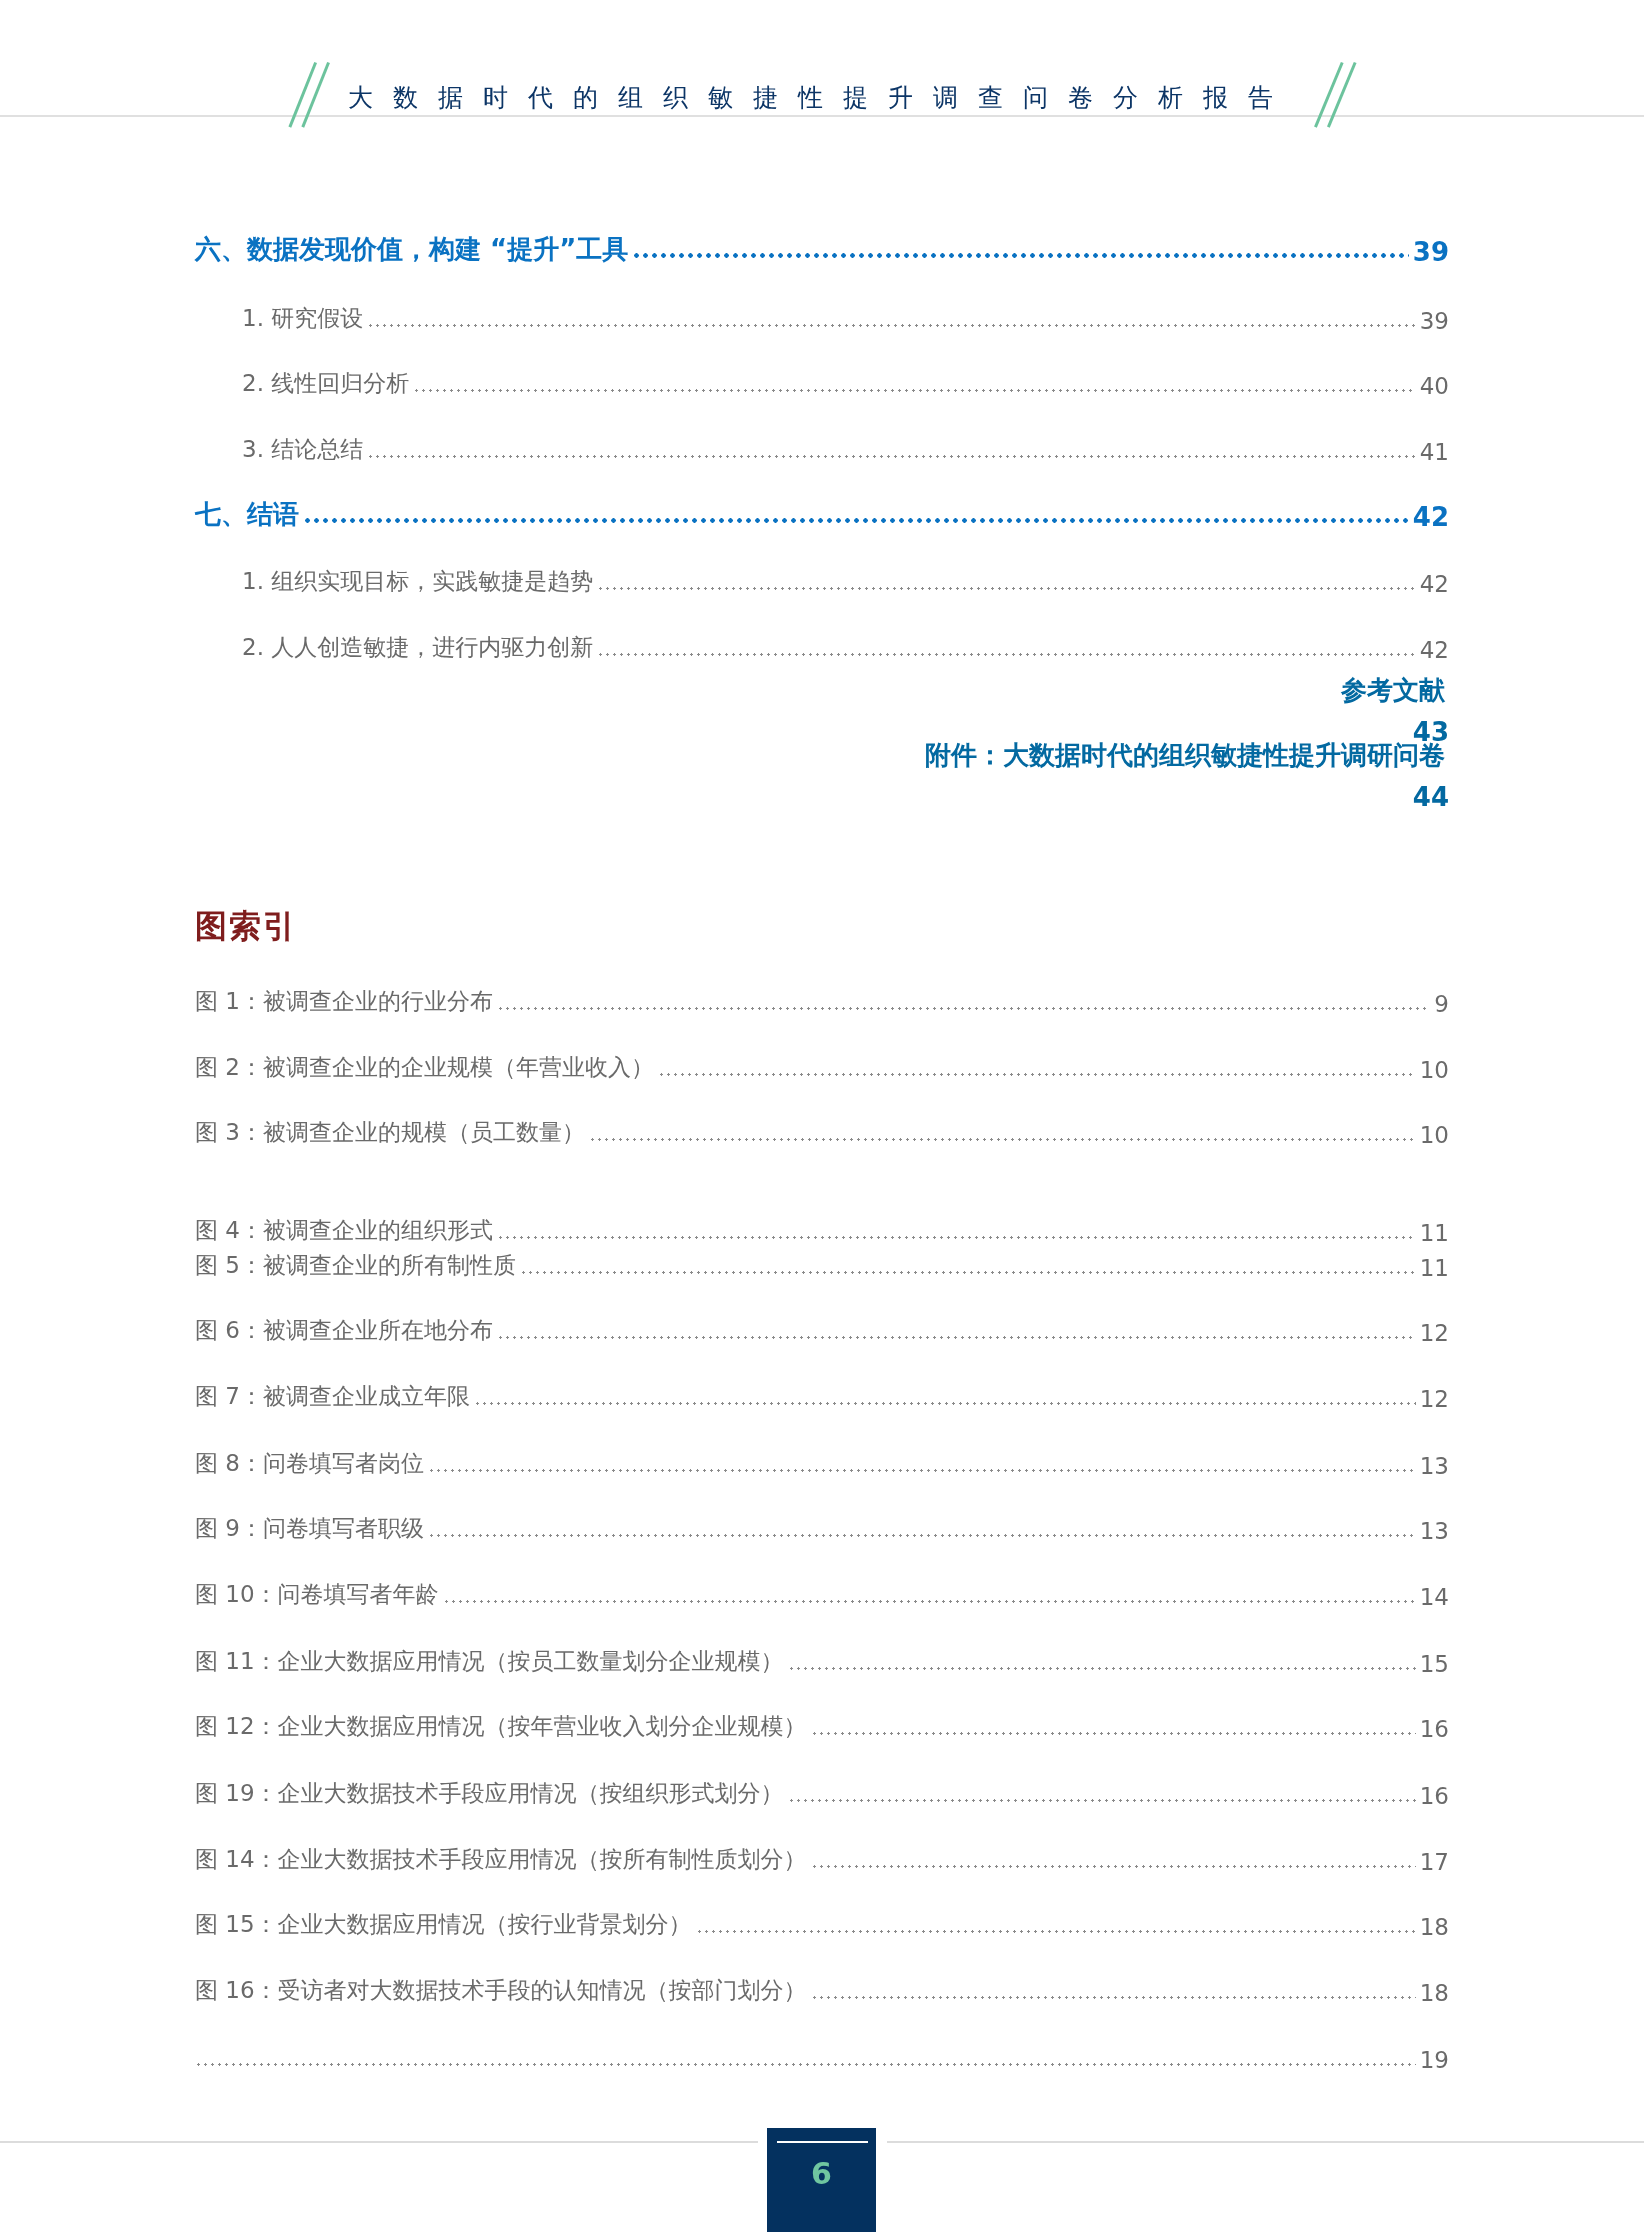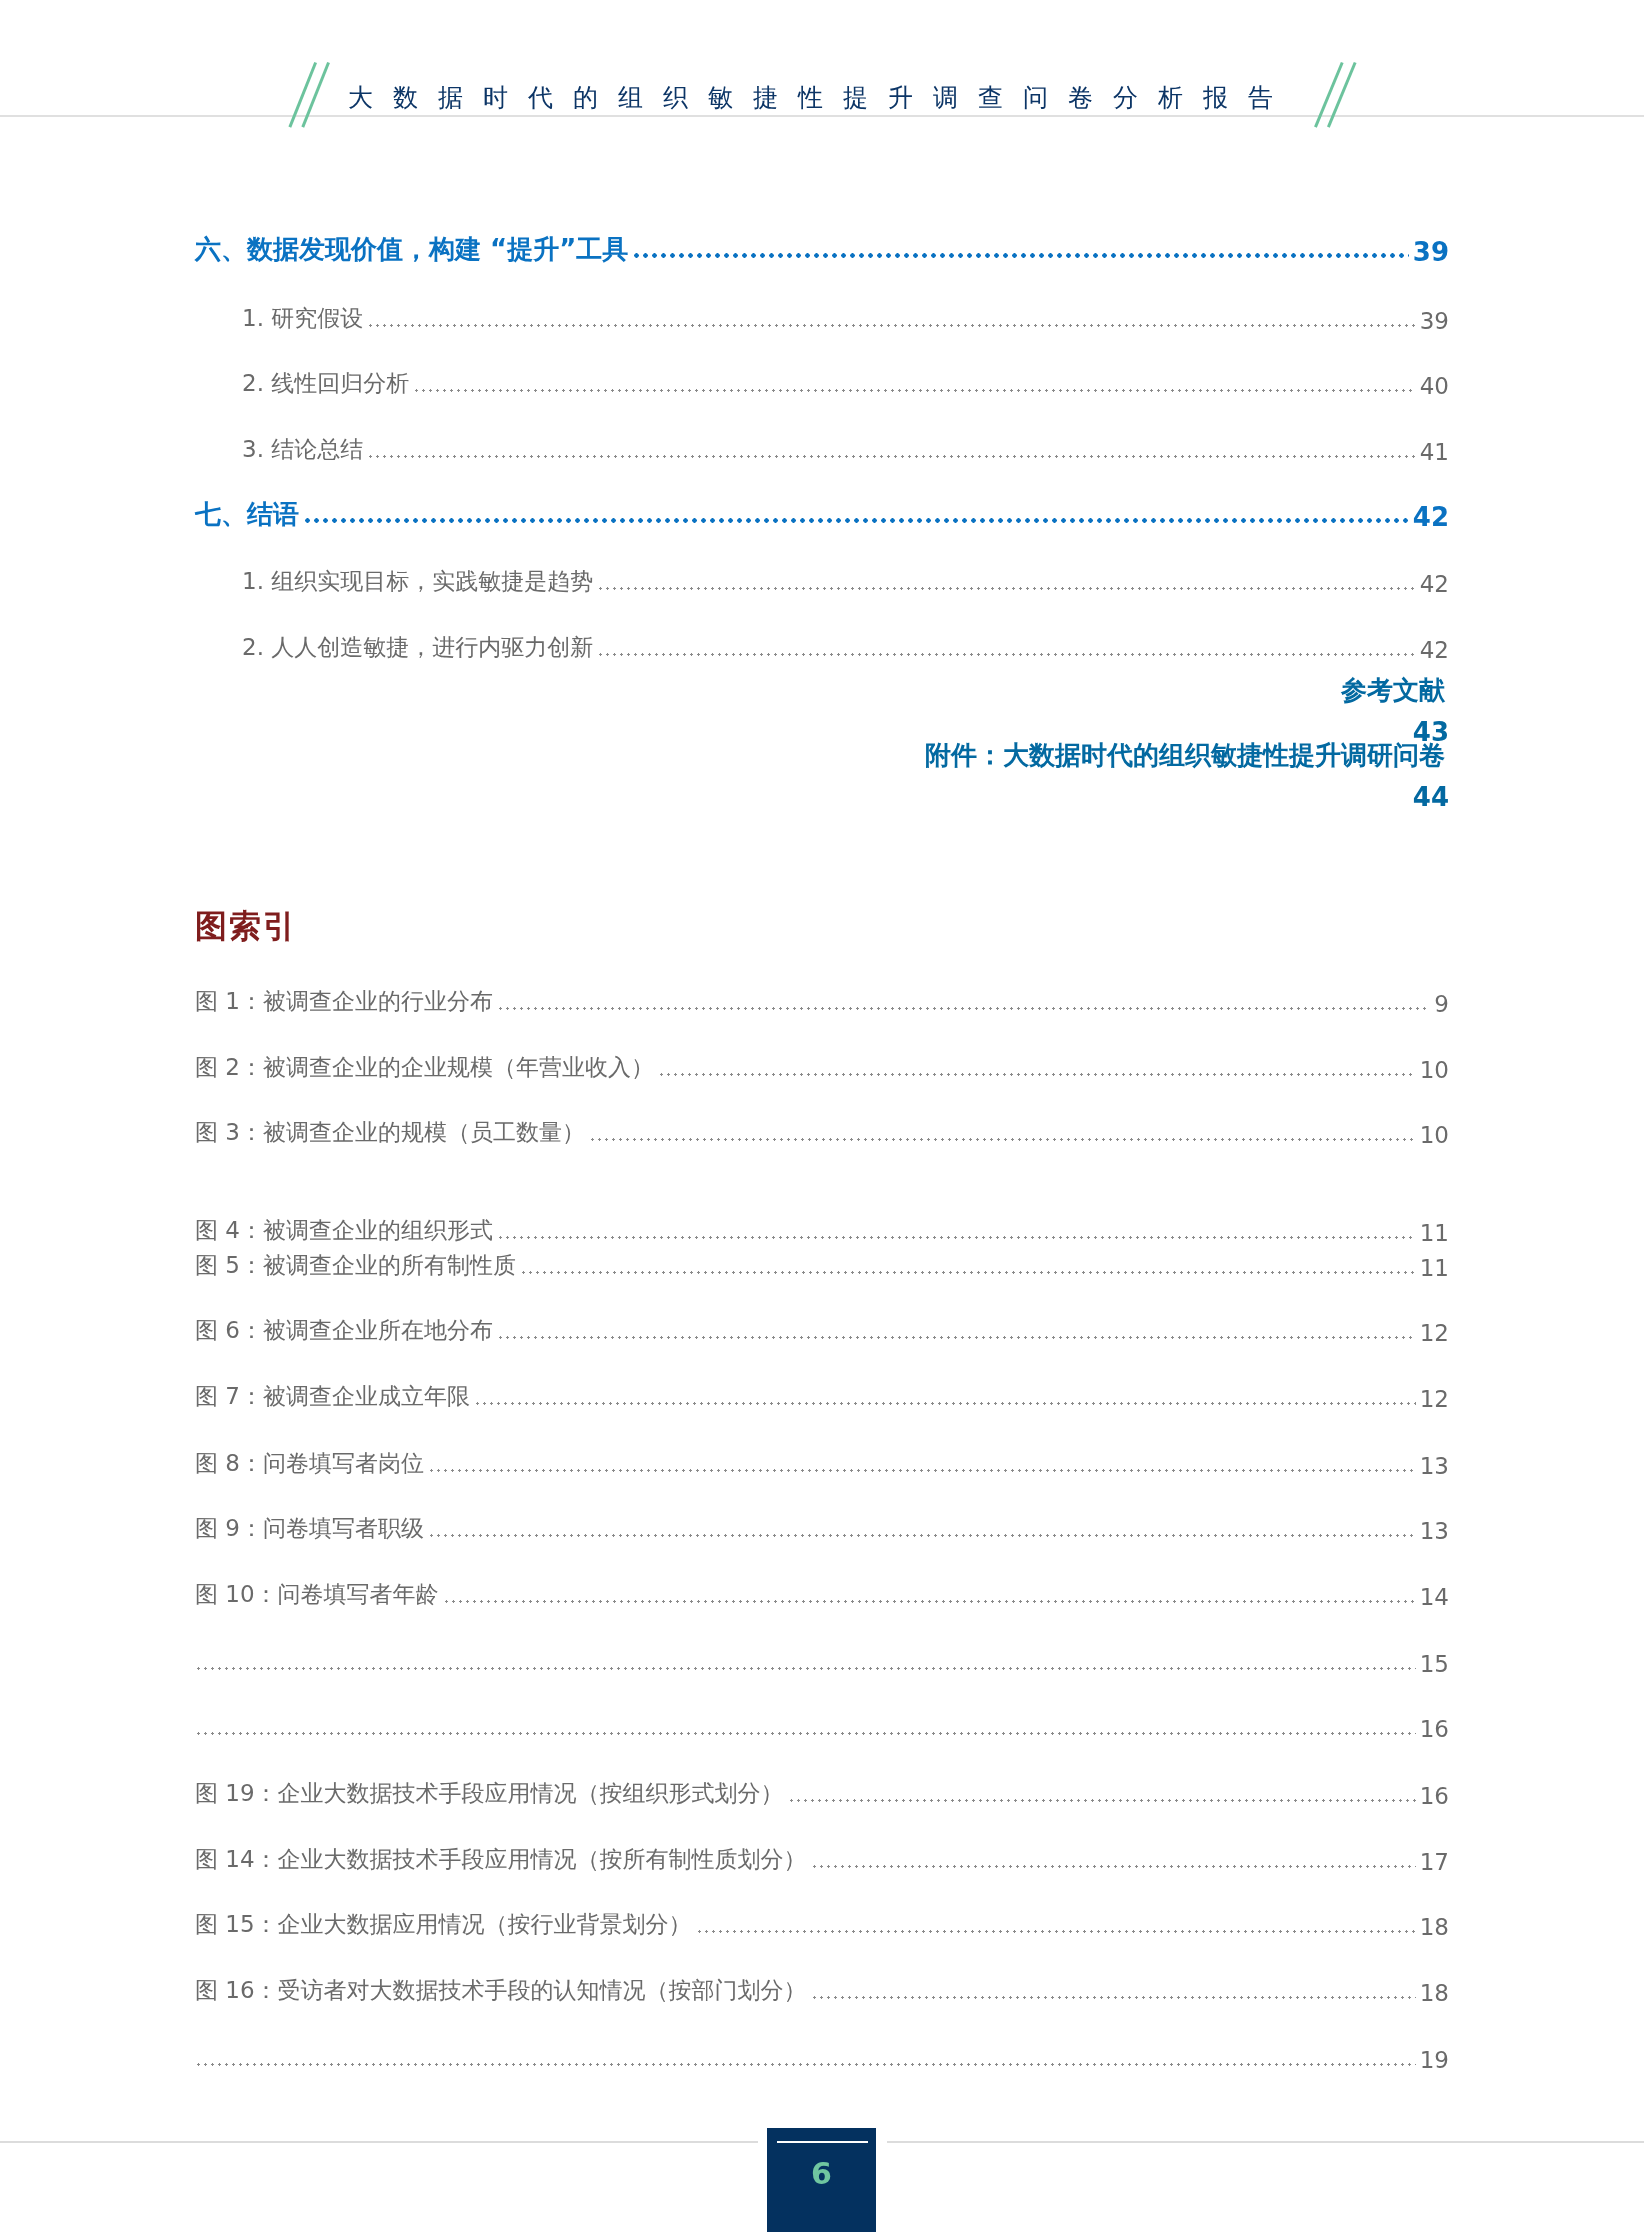--- a/index.html
+++ b/index.html
@@ -181,24 +181,26 @@
     <span class="label">图 9：问卷填写者职级</span>
     <span class="leader"></span>
     <span class="page">13</span>
   </div>
   <div class="row l2" style="top:1570px">
     <span class="label">图 10：问卷填写者年龄</span>
     <span class="leader"></span>
     <span class="page">14</span>
   </div>
   <div class="row l2" style="top:1637px">
+    <span class="label">图 11：企业大数据应用情况（按员工数量划分企业规模）</span>
     <span class="leader"></span>
     <span class="page">15</span>
   </div>
   <div class="row l2" style="top:1702px">
+    <span class="label">图 12：企业大数据应用情况（按年营业收入划分企业规模）</span>
     <span class="leader"></span>
     <span class="page">16</span>
   </div>
   <div class="row l2" style="top:1769px">
     <span class="label">图 19：企业大数据技术手段应用情况（按组织形式划分）</span>
     <span class="leader"></span>
     <span class="page">16</span>
   </div>
   <div class="row l2" style="top:1835px">
     <span class="label">图 14：企业大数据技术手段应用情况（按所有制性质划分）</span>

